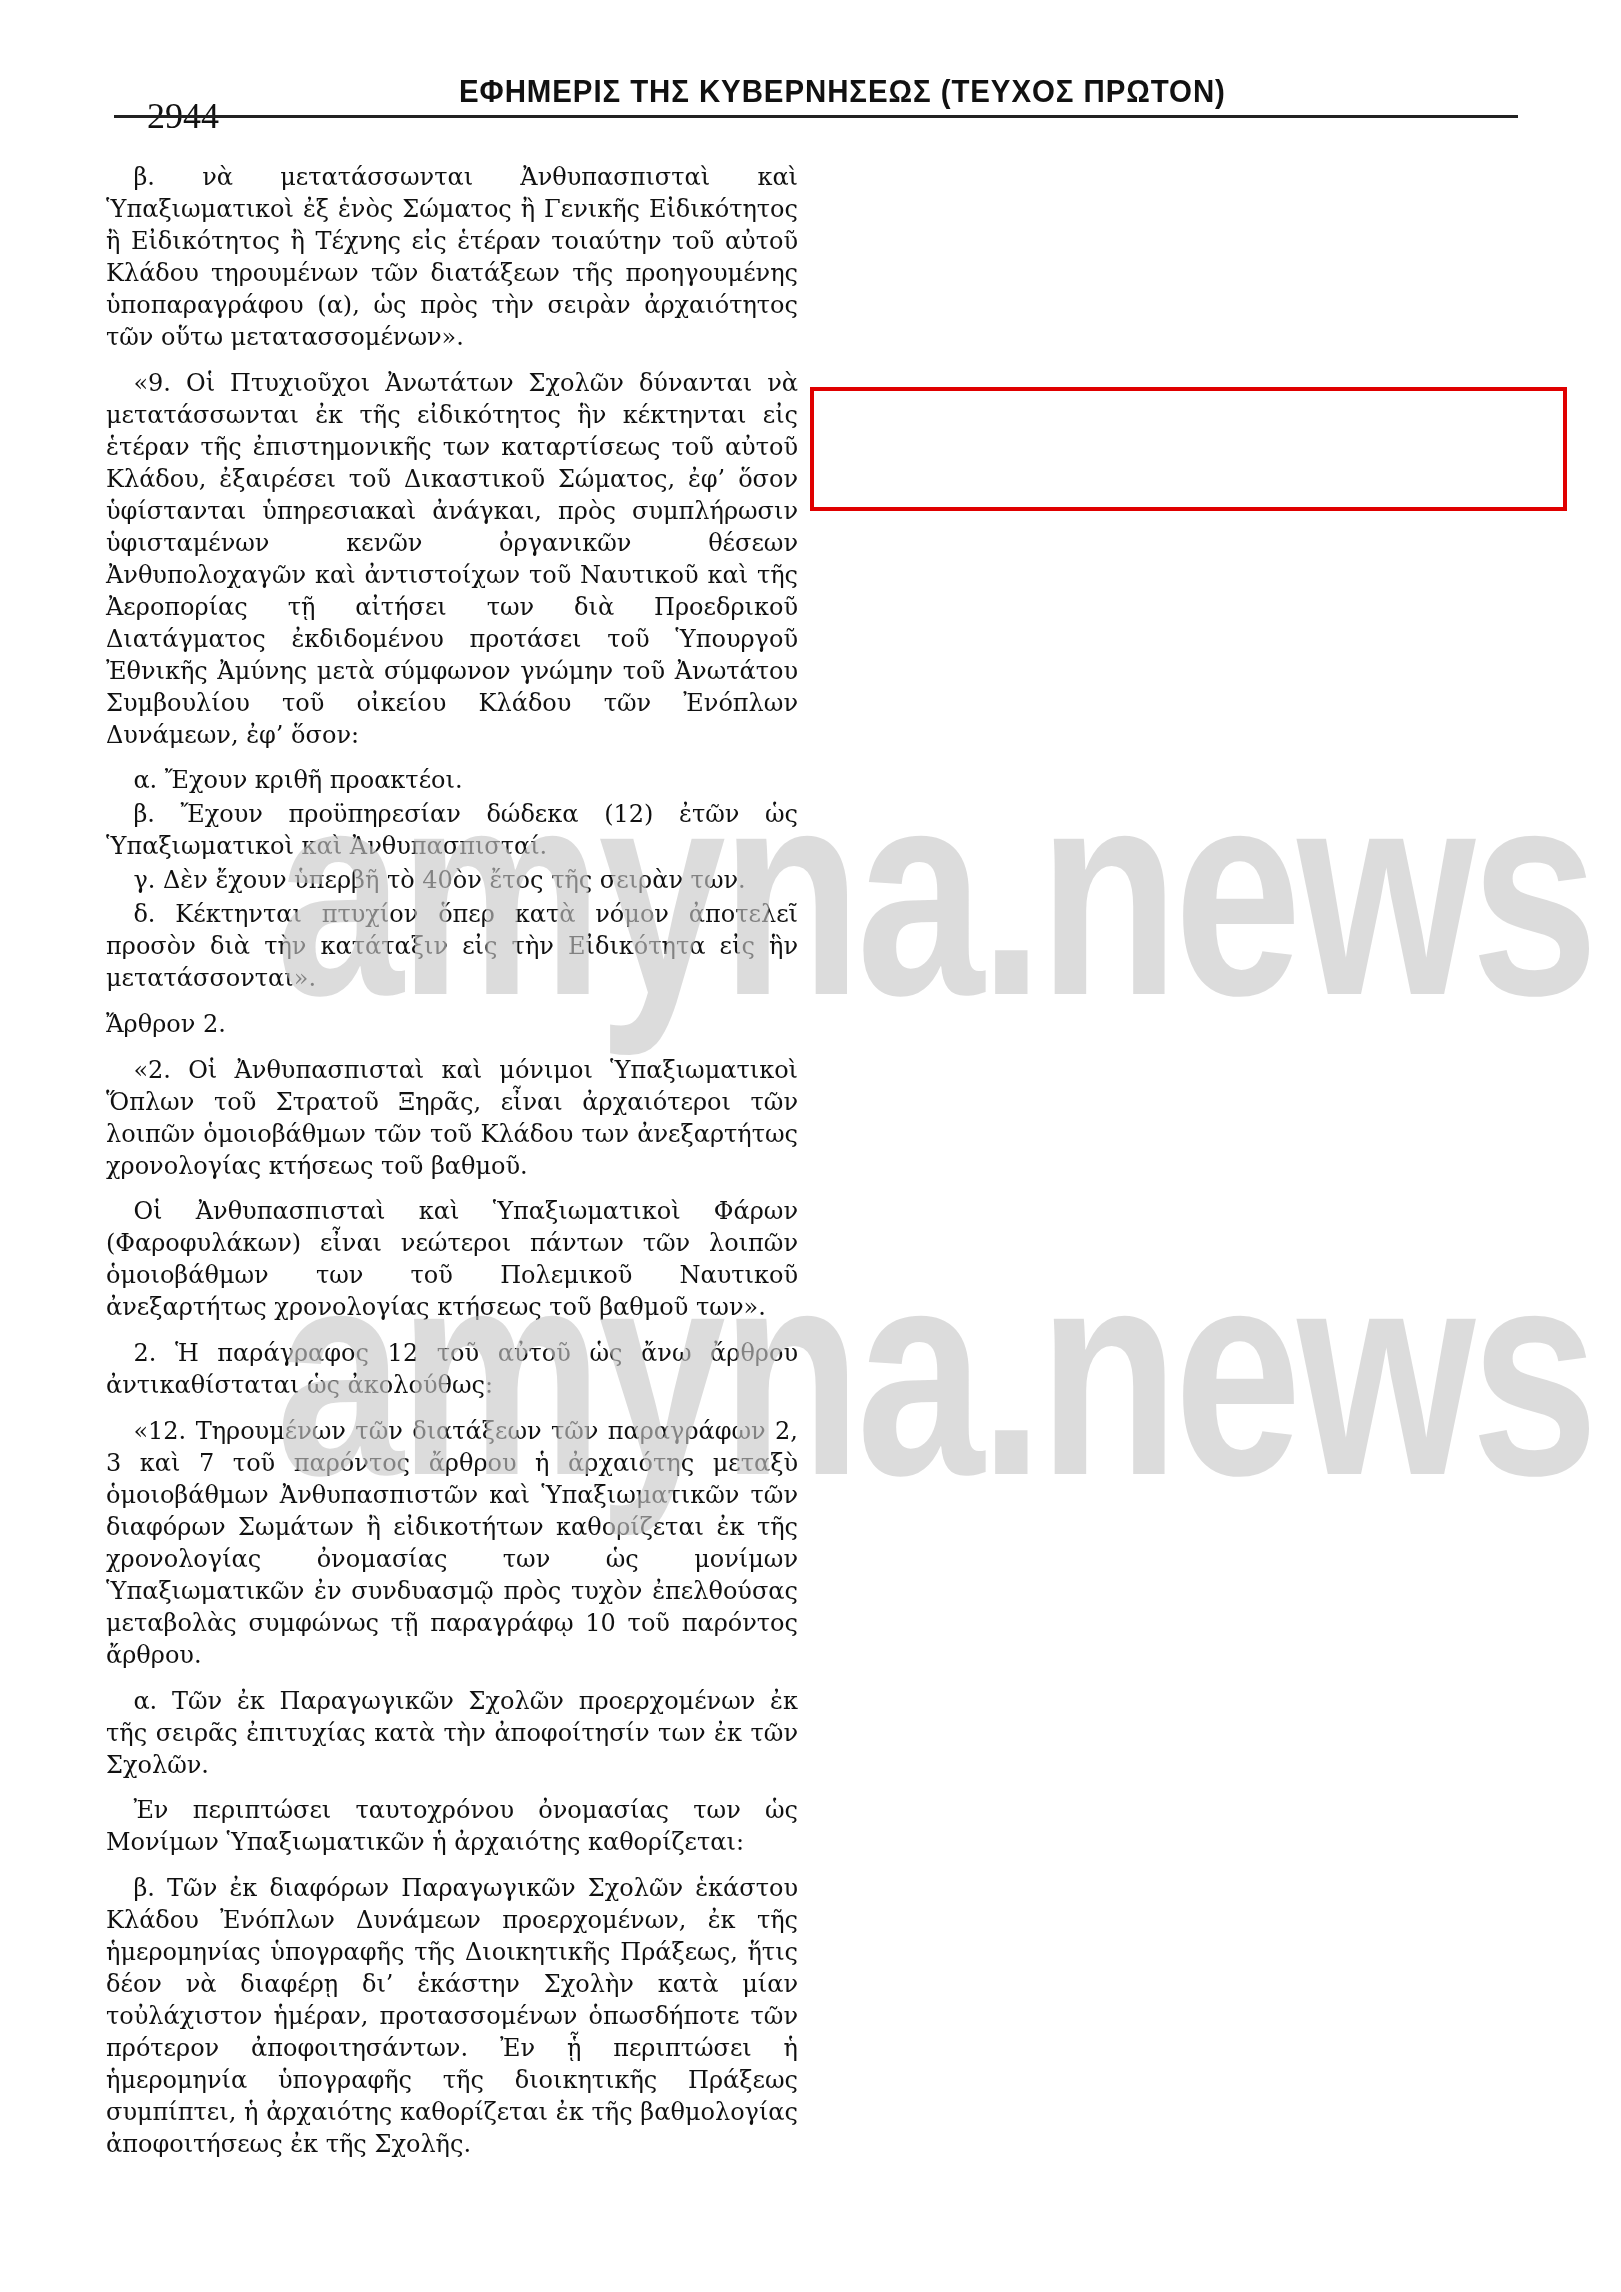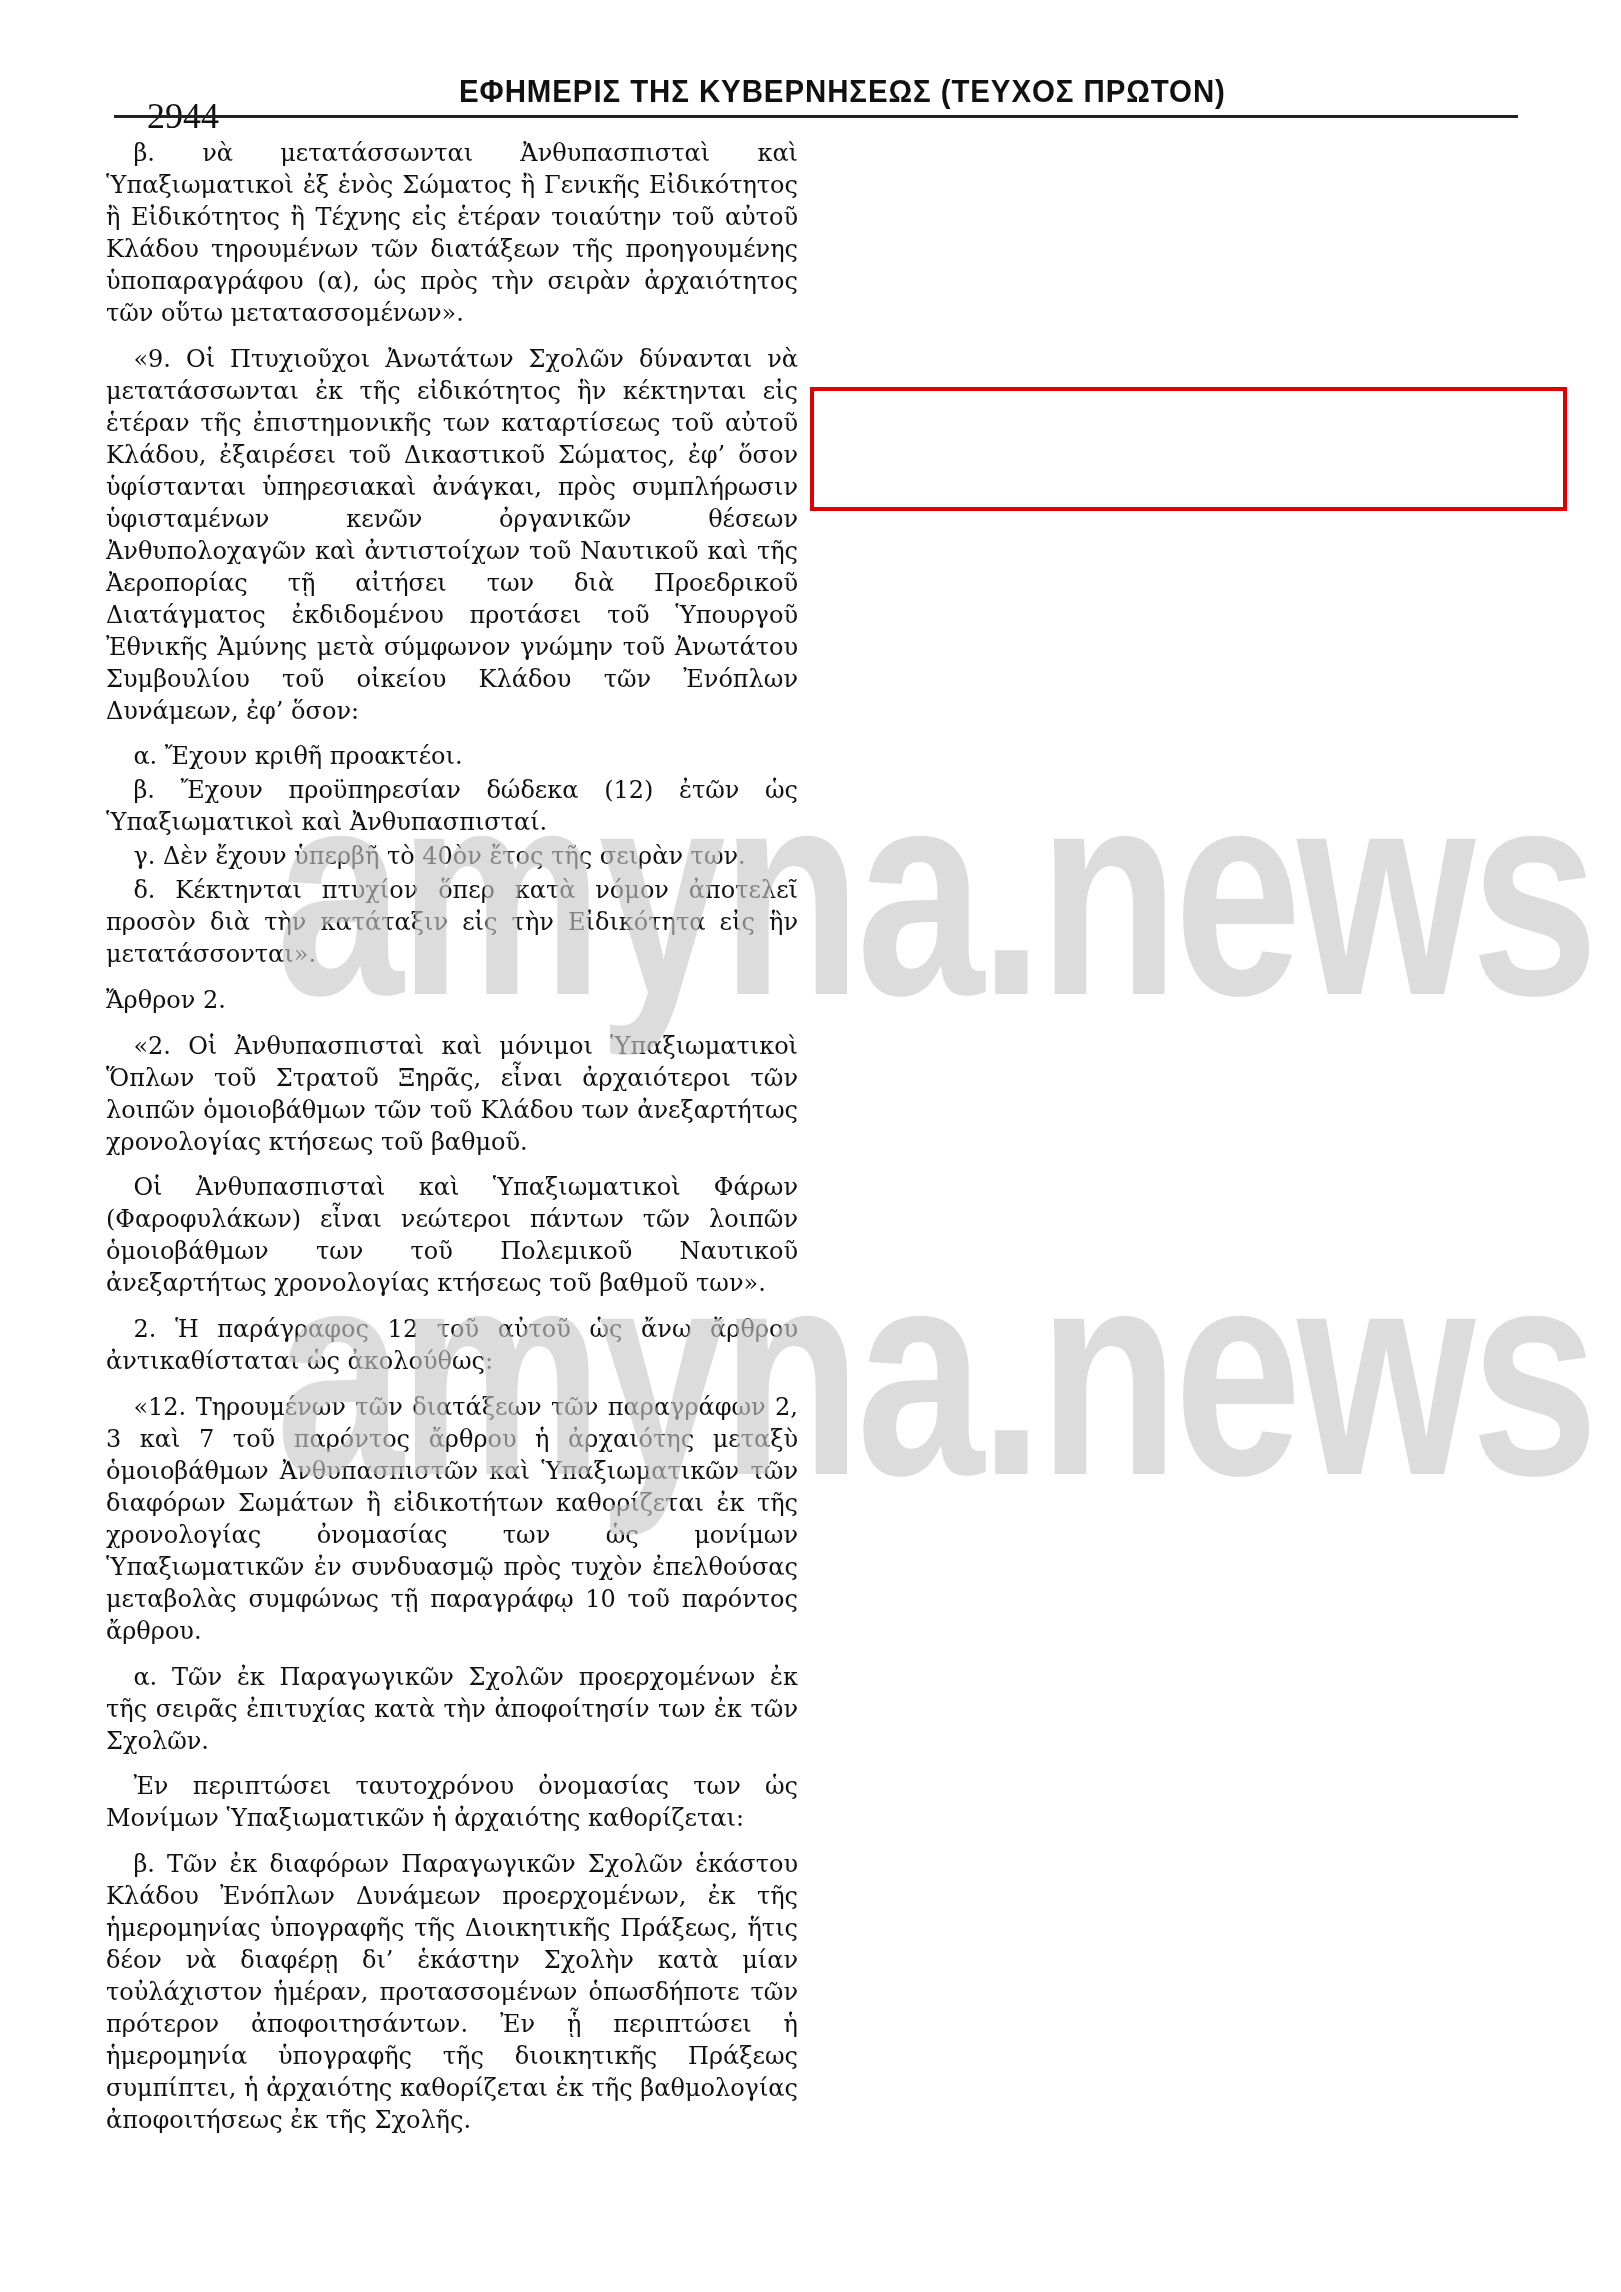--- a/index.html
+++ b/index.html
@@ -4,21 +4,21 @@
   <style>
     html, body { margin: 0; padding: 0; background: #ffffff; }
     body { width: 1621px; height: 2293px; position: relative; overflow: hidden;
            font-family: "DejaVu Serif", "Liberation Serif", serif; color: #111; }
     .header { position: absolute; left: 147px; top: 69px; width: 1366px; height: 49px; }
     .page-num { position: absolute; left: 0; top: 26px; font-size: 36px; font-family: "Liberation Serif", serif; }
     .gazette-title { position: absolute; left: 312px; top: 3.9px; font-size: 32px; font-weight: bold;
                      font-family: "Liberation Sans", sans-serif; letter-spacing: 1px; transform: scaleX(0.92); transform-origin: left; }
     .header-rule { position: absolute; left: 114px; top: 115px; width: 1404px; height: 2.9px; background: #222; }
     .col { position: absolute; top: 137px; width: 692px; font-size: 24px; line-height: 32px; text-align: justify; }
-    .col.left { left: 106px; }
+    .col.left { left: 106px; margin-top: 24px; }
     .col p { margin: 0 0 13.7px 0; text-indent: 27.4px; }
     .col p.tight { margin-bottom: 2px; }
     .col .art { text-align: left; text-indent: 0; margin: 9.8px 0 13.7px 0; }
     .redbox { position: absolute; left: 810px; top: 387px; width: 749px; height: 116px;
               border: 4.9px solid #e00000; box-sizing: content-box; pointer-events: none; }
     .wm { position: absolute; font-family: "Liberation Sans", sans-serif; font-weight: bold; color: #c8c8c8;
           opacity: 0.62; font-size: 294px; line-height: 1; letter-spacing: -5.9px; transform: scaleX(0.78);
           transform-origin: left top; pointer-events: none; z-index: 5; }
     .wm1 { left: 276px; top: 745px; }
     .wm2 { left: 276px; top: 1225px; }

